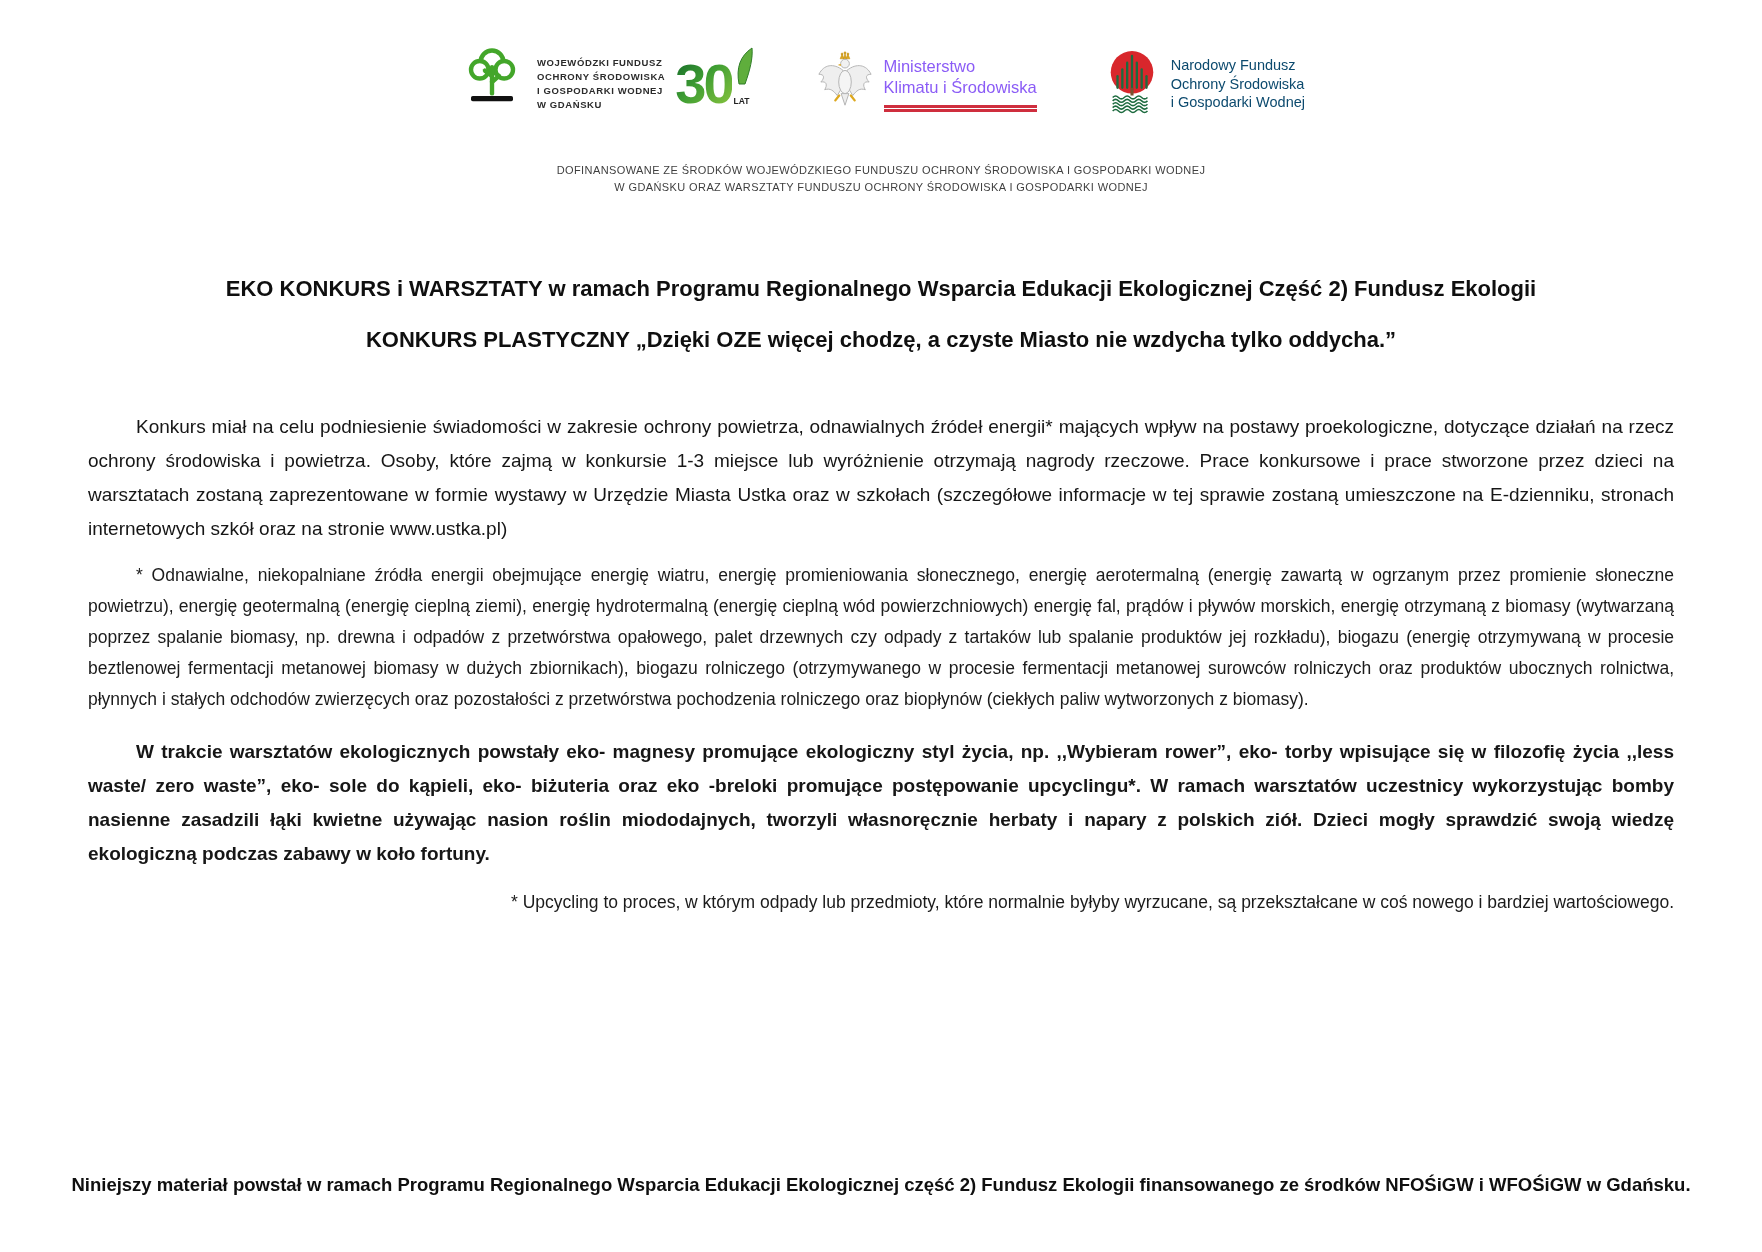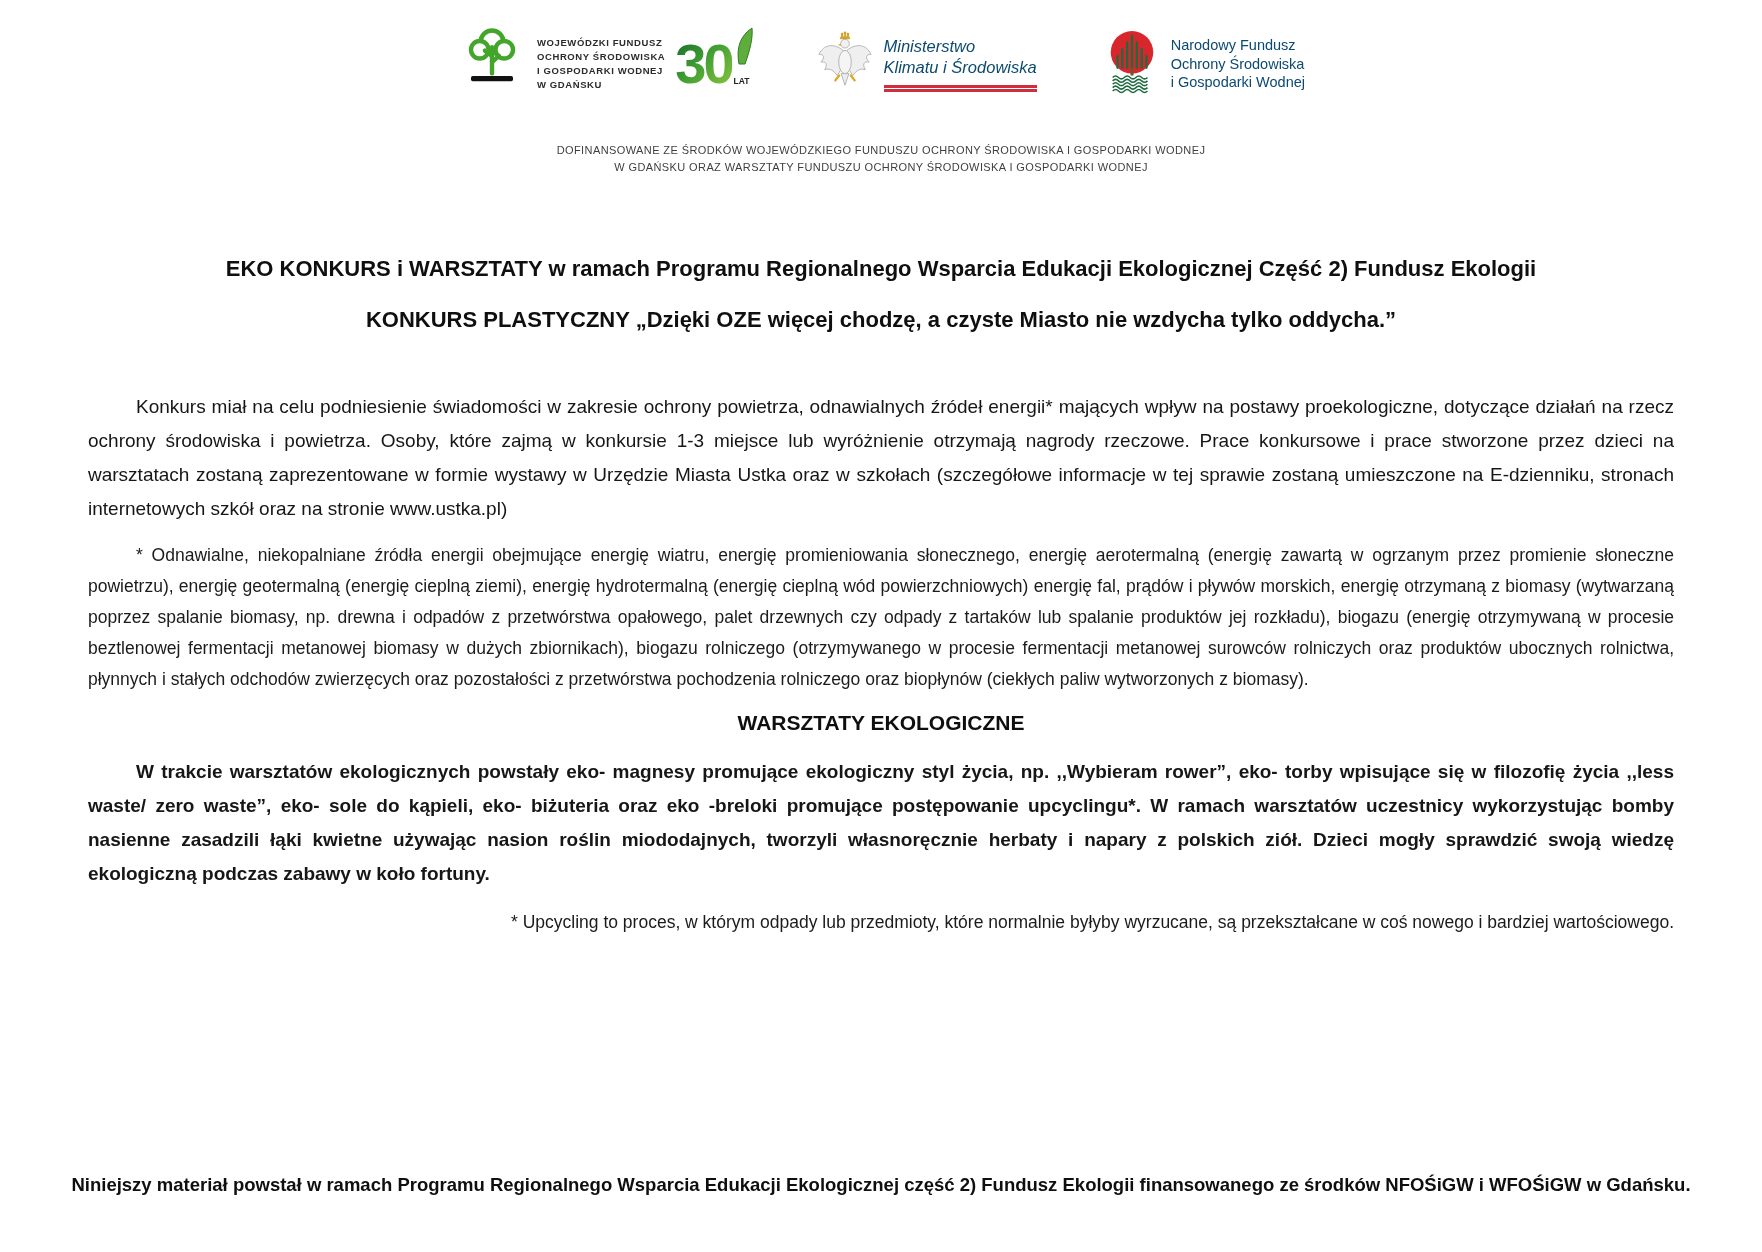--- a/index.html
+++ b/index.html
@@ -6,39 +6,39 @@
   .page{
     position:relative;
     width:1762px;height:1252px;
     background:#fff;
     font-family:"Liberation Sans","DejaVu Sans",sans-serif;
     color:#161616;
     overflow:hidden;
   }
   
   .logos-row{
-    padding-top:24px;
+    padding-top:44px;
     display:flex;justify-content:center;align-items:center;gap:66px;
   }
   .logo{display:flex;align-items:center;gap:10px;}
   .wfos-text{
     font-size:9.5px;font-weight:bold;letter-spacing:.6px;
     color:#2b2b2b;line-height:1.45;text-transform:uppercase;
   }
   .thirty-wrap{position:relative;display:flex;align-items:flex-end;margin-left:0;}
   .thirty{
     font-size:56px;line-height:52px;font-weight:800;
     background:linear-gradient(135deg,#156a2a 0%,#3f9e33 45%,#8dc63f 100%);
     -webkit-background-clip:text;background-clip:text;color:transparent;
     letter-spacing:-3px;
   }
   .lat{font-size:8.5px;font-weight:bold;color:#222;margin-left:2px;margin-bottom:4px;}
   .leaf-svg{position:absolute;right:-6px;top:-12px;}
   .ministry-text{
-    font-size:16.5px;color:#0c4a6e;line-height:1.25;font-weight:500;font-style:italic;
+    font-size:16.5px;color:#8b5cf6;line-height:1.25;font-weight:500;
   }
   .ministry-rule{
     margin-top:7px;height:7px;width:100%;
     background:linear-gradient(#cf2e3e 0 42%,#ffffff 42% 58%,#cf2e3e 58% 100%);
   }
   .nfos-text{
     font-size:14.5px;color:#0c4a6e;line-height:1.3;font-weight:500;
   }
   
   .funding{
@@ -193,20 +193,19 @@
   </div>
 
   <div class="titles">
     <div class="title-line">EKO KONKURS i WARSZTATY w ramach Programu Regionalnego Wsparcia Edukacji Ekologicznej Część 2) Fundusz Ekologii</div>
     <div class="title-line">KONKURS PLASTYCZNY „Dzięki OZE więcej chodzę, a czyste Miasto nie wzdycha tylko oddycha.”</div>
   </div>
 
   <div class="content">
     <p class="para p1">Konkurs miał na celu podniesienie świadomości w zakresie ochrony powietrza, odnawialnych źródeł energii* mających wpływ na postawy proekologiczne, dotyczące działań na rzecz ochrony środowiska i powietrza. Osoby, które zajmą w konkursie 1-3 miejsce lub wyróżnienie otrzymają nagrody rzeczowe. Prace konkursowe i prace stworzone przez dzieci na warsztatach zostaną zaprezentowane w formie wystawy w Urzędzie Miasta Ustka oraz w szkołach (szczegółowe informacje w tej sprawie zostaną umieszczone na E-dzienniku, stronach internetowych szkół oraz na stronie www.ustka.pl)</p>
     <p class="footnote fn1">* Odnawialne, niekopalniane źródła energii obejmujące energię wiatru, energię promieniowania słonecznego, energię aerotermalną (energię zawartą w ogrzanym przez promienie słoneczne powietrzu), energię geotermalną (energię cieplną ziemi), energię hydrotermalną (energię cieplną wód powierzchniowych) energię fal, prądów i pływów morskich, energię otrzymaną z biomasy (wytwarzaną poprzez spalanie biomasy, np. drewna i odpadów z przetwórstwa opałowego, palet drzewnych czy odpady z tartaków lub spalanie produktów jej rozkładu), biogazu (energię otrzymywaną w procesie beztlenowej fermentacji metanowej biomasy w dużych zbiornikach), biogazu rolniczego (otrzymywanego w procesie fermentacji metanowej surowców rolniczych oraz produktów ubocznych rolnictwa, płynnych i stałych odchodów zwierzęcych oraz pozostałości z przetwórstwa pochodzenia rolniczego oraz biopłynów (ciekłych paliw wytworzonych z biomasy).</p>
-    <div class="section-title">WARSZTATY EKOLOGICZNE</div>
     <p class="para p2">W trakcie warsztatów ekologicznych powstały eko- magnesy promujące ekologiczny styl życia, np. ,,Wybieram rower”, eko- torby wpisujące się w filozofię życia ,,less waste/ zero waste”, eko- sole do kąpieli, eko- biżuteria oraz eko -breloki promujące postępowanie upcyclingu*. W ramach warsztatów uczestnicy wykorzystując bomby nasienne zasadzili łąki kwietne używając nasion roślin miododajnych, tworzyli własnoręcznie herbaty i napary z polskich ziół. Dzieci mogły sprawdzić swoją wiedzę ekologiczną podczas zabawy w koło fortuny.</p>
     <p class="footnote fn2">* Upcycling to proces, w którym odpady lub przedmioty, które normalnie byłyby wyrzucane, są przekształcane w coś nowego i bardziej wartościowego.</p>
   </div>
 
   <div class="footer">Niniejszy materiał powstał w ramach Programu Regionalnego Wsparcia Edukacji Ekologicznej część 2) Fundusz Ekologii finansowanego ze środków NFOŚiGW i WFOŚiGW w Gdańsku.</div>
 
 </div>
 
 </body></html>

